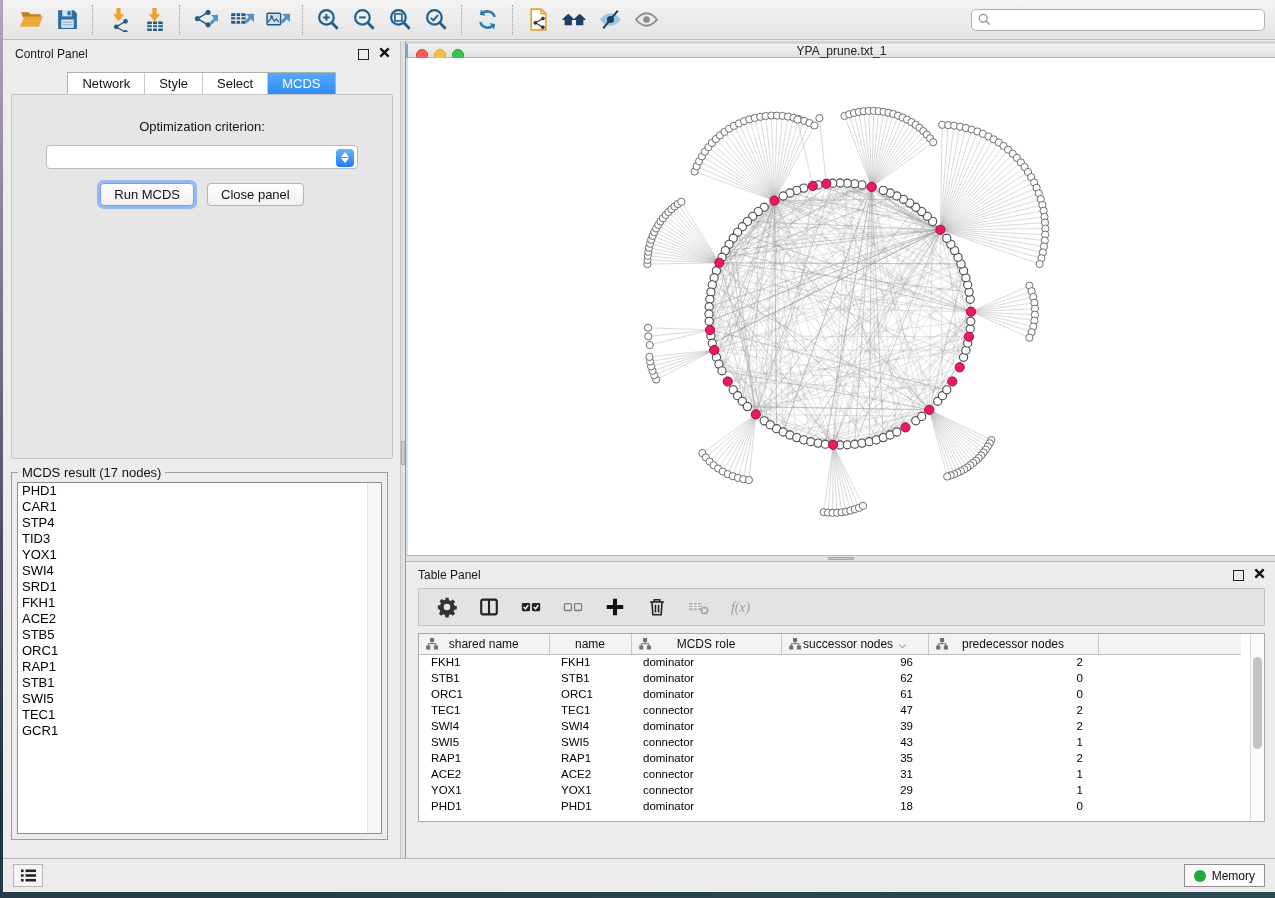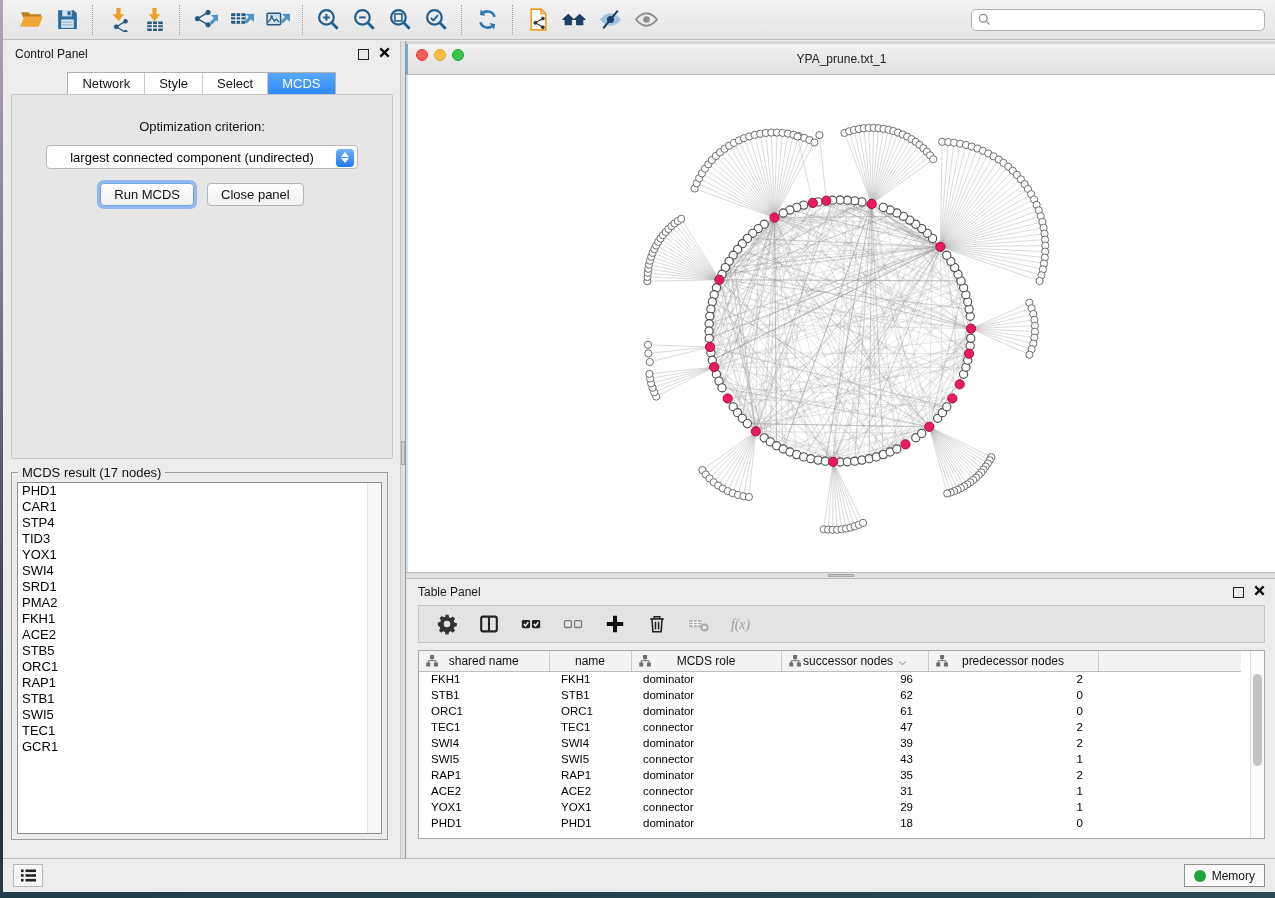--- a/index.html
+++ b/index.html
@@ -68,21 +68,21 @@
 
   
   .vsplitter { width:6px; flex:none; background:#e0e0e0; border-left:1px solid #c4c4c4;
     border-right:1px solid #9a9a9a; position:relative; }
   .vsplitter .handle { position:absolute; left:0; right:0; top:400px; height:24px;
     background:#cfcfcf; border:1px solid #ababab; }
 
   
   .right-col { flex:1; display:flex; flex-direction:column; background:#ececec; min-width:0; }
   .net-topgap { height:3px; background:#d6d6d6; flex:none; }
-  .net-titlebar { height:31px; flex:none; background:linear-gradient(#f3f3f3,#dfdfdf);
+  .net-titlebar { height:14px; flex:none; background:linear-gradient(#f3f3f3,#dfdfdf);
     border-bottom:1px solid #b6b6b6; border-left:2px solid #6fa7dd; position:relative;
     display:flex; align-items:center; justify-content:center; font-size:12px; color:#222; }
   .lights { position:absolute; left:8px; top:5px; display:flex; gap:6px; }
   .light { width:12px; height:12px; border-radius:50%; }
   .light.red { background:#fc5b57; border:1px solid #dd3f3b; }
   .light.yellow { background:#fdbe41; border:1px solid #dfa02c; }
   .light.green { background:#34c84a; border:1px solid #24a334; }
   .net-canvas { height:497px; flex:none; background:#fff; border-left:2px solid #cfe2f3; position:relative; }
 
   .hsplitter { height:7px; flex:none; background:#e2e2e2; border-top:1px solid #b8b8b8;
@@ -312,21 +312,20 @@
         <div class="seg-group" id="cp-tabs">
             <button class="seg-btn">Network</button>
             <button class="seg-btn">Style</button>
             <button class="seg-btn">Select</button>
             <button class="seg-btn sel">MCDS</button>
           </div>
       </div>
       <div class="cp-options">
         <div class="opt-label">Optimization criterion:</div>
         <div class="cp-select">
-          <span class="val">largest connected component (undirected)</span>
           <span class="stepper">
             <svg viewBox="0 0 8 5">
                 <path d="M4 0L8 5H0z" fill="#fff"></path>
               </svg>
             <svg viewBox="0 0 8 5">
                 <path d="M4 5L0 0h8z" fill="#fff"></path>
               </svg>
           </span>
         </div>
         <div class="cp-buttons">
@@ -337,21 +336,20 @@
       <fieldset class="mcds-fieldset">
         <legend>MCDS result (17 nodes)</legend>
         <div class="mcds-list" id="mcds-list">
             <div class="mcds-item">PHD1</div>
             <div class="mcds-item">CAR1</div>
             <div class="mcds-item">STP4</div>
             <div class="mcds-item">TID3</div>
             <div class="mcds-item">YOX1</div>
             <div class="mcds-item">SWI4</div>
             <div class="mcds-item">SRD1</div>
-            <div class="mcds-item">PMA2</div>
             <div class="mcds-item">FKH1</div>
             <div class="mcds-item">ACE2</div>
             <div class="mcds-item">STB5</div>
             <div class="mcds-item">ORC1</div>
             <div class="mcds-item">RAP1</div>
             <div class="mcds-item">STB1</div>
             <div class="mcds-item">SWI5</div>
             <div class="mcds-item">TEC1</div>
             <div class="mcds-item">GCR1</div>
             <div class="mcds-scroll"></div>

